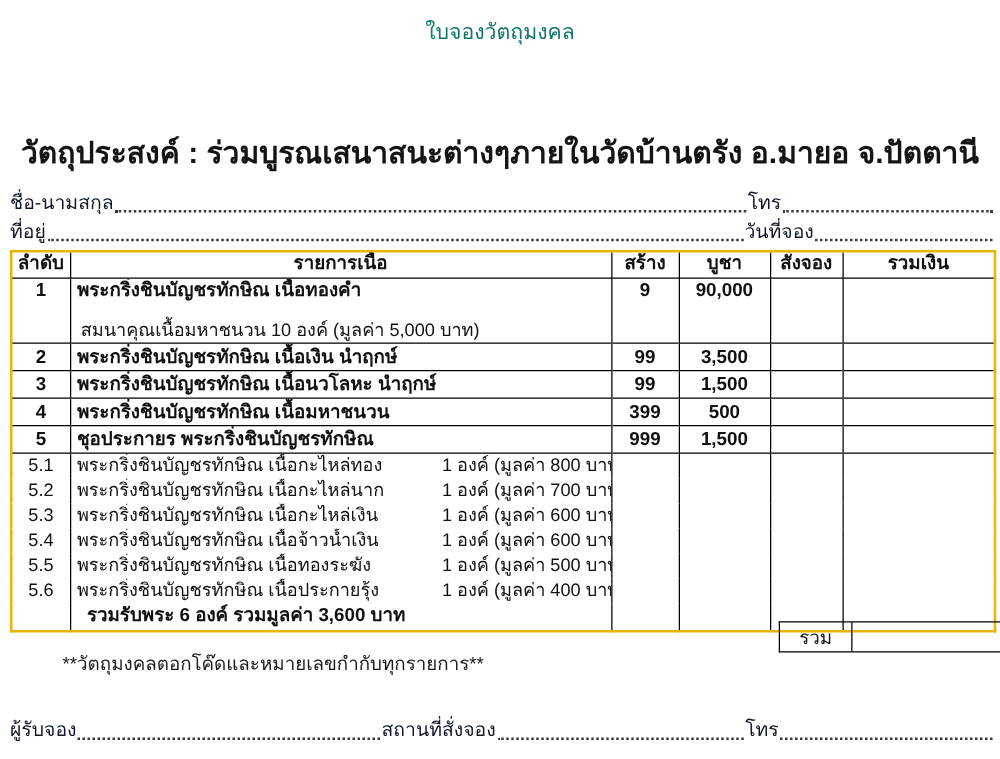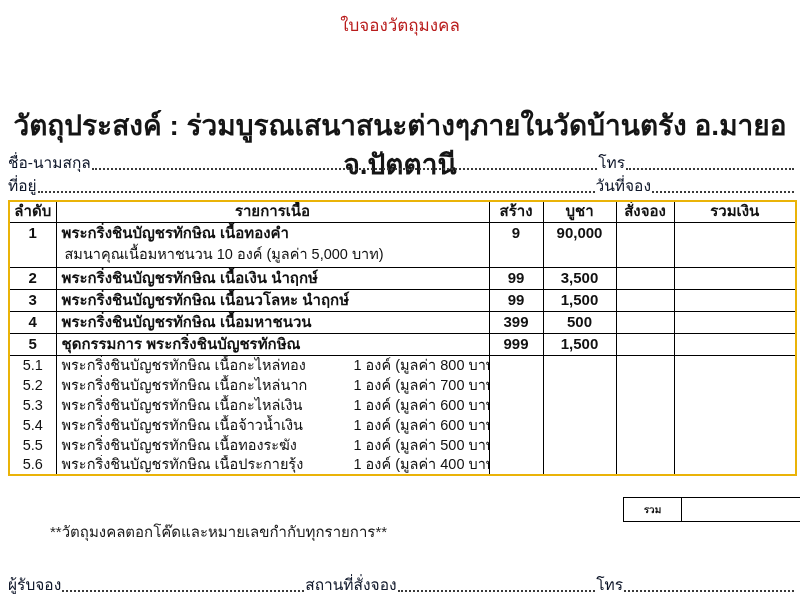--- a/index.html
+++ b/index.html
@@ -13,33 +13,33 @@
     position: relative;
     width: 800px;
     height: 607px;
     background: #ffffff;
     overflow: hidden;
   }
 
   
   .form-type {
     position: absolute; top: 14px; left: 0; width: 100%;
-    text-align: center; font-size: 17px; line-height: 1.4; color: #b91c1c;
+    text-align: center; font-size: 17px; line-height: 1.4; color: #0f766e;
   }
   .main-title {
     position: absolute; top: 42px; left: 0; width: 100%;
     text-align: center;
     font-family: "DejaVu Serif", serif;
     font-style: italic; font-weight: bold;
     font-size: 44px; line-height: 1.25; color: #101010;
     letter-spacing: 1px;
   }
   .purpose {
     position: absolute; top: 106px; left: 0; width: 100%;
-    text-align: center; font-weight: bold; font-size: 28px; line-height: 1.4; color: #151515;
+    text-align: center; font-weight: bold; font-size: 24px; line-height: 1.4; color: #151515;
   }
 
   
   .fill-line {
     position: absolute; left: 8px; width: 787px; height: 22px;
     display: flex; align-items: flex-end;
     font-size: 15.5px; line-height: 1.2; color: #0f172a;
   }
   .fill-line .lbl { white-space: nowrap; padding-bottom: 1px; }
   .dots {
@@ -73,37 +73,37 @@
     font-weight: bold; text-align: center; height: 21px; font-size: 15px;
   }
   tr.hline td { border-top: 1.5px solid #000; }
   td.c-no  { text-align: center; font-weight: bold; }
   td.c-num { text-align: center; font-weight: bold; }
   td.c-desc { padding-left: 5px; text-align: left; }
   tr.main td { height: 22px; }
   tr.main td.c-desc { font-weight: bold; }
   tr.row1 td { height: 45px; vertical-align: top; padding-top: 1px; }
   tr.row1 .desc-line1 { font-weight: bold; }
-  tr.row1 .desc-line2 { font-weight: normal; padding-left: 3px; font-size: 14.5px; margin-top: 3px; }
+  tr.row1 .desc-line2 { font-weight: normal; padding-left: 3px; font-size: 14.5px; margin-top: 14px; }
   tr.sub td { height: 20px; font-weight: normal; font-size: 14.5px; }
   tr.sub td.c-no { font-weight: normal; }
   .sub-desc { display: inline-block; width: 288px; }
   .sub-qty  { display: inline-block; }
   tr.summary td { height: 22px; }
   tr.summary .summary-text { font-weight: bold; padding-left: 8px; font-size: 15px; }
 
   
   .total-box {
     position: absolute; top: 497px; left: 623px;
     display: flex; height: 25px;
   }
   .total-box .cell {
     border: 1.5px solid #000; height: 25px;
     display: flex; align-items: center; justify-content: center;
-    font-weight: bold; font-size: 10px; text-align: right;
+    font-weight: normal; font-size: 15px; text-align: right;
   }
   .total-box .cell-label { width: 58px; border-right: none; }
   .total-box .cell-value { width: 122px; }
 
   
   .footnote {
     position: absolute; top: 521px; left: 50px;
     font-size: 15px; color: #1b1b1b; line-height: 1.4;
   }
 </style>
@@ -183,21 +183,21 @@
         <td class="c-no">4</td>
         <td class="c-desc">พระกริ่งชินบัญชรทักษิณ เนื้อมหาชนวน</td>
         <td class="c-num">399</td>
         <td class="c-num">500</td>
         <td></td>
         <td></td>
       </tr>
 
       <tr class="main hline">
         <td class="c-no">5</td>
-        <td class="c-desc">ชุดกรรมการ พระกริ่งชินบัญชรทักษิณ</td>
+        <td class="c-desc">ชุอประกายร พระกริ่งชินบัญชรทักษิณ</td>
         <td class="c-num">999</td>
         <td class="c-num">1,500</td>
         <td></td>
         <td></td>
       </tr>
 
       <tr class="sub hline">
         <td class="c-no">5.1</td>
         <td class="c-desc">
           <span class="sub-desc">พระกริ่งชินบัญชรทักษิณ เนื้อกะไหล่ทอง</span>
@@ -262,20 +262,30 @@
         <td class="c-desc">
           <span class="sub-desc">พระกริ่งชินบัญชรทักษิณ เนื้อประกายรุ้ง</span>
           <span class="sub-qty">1 องค์ (มูลค่า 400 บาท)</span>
         </td>
         <td></td>
             <td></td>
         <td></td>
             <td></td>
       </tr>
 
+      <tr class="sub summary">
+        <td class="c-no"></td>
+        <td class="c-desc">
+          <span class="summary-text">รวมรับพระ 6 องค์ รวมมูลค่า 3,600 บาท</span>
+        </td>
+        <td></td>
+            <td></td>
+        <td></td>
+            <td></td>
+      </tr>
     </tbody>
       </table>
   </div>
 
   <div class="total-box">
     <div class="cell cell-label">รวม</div>
     <div class="cell cell-value"></div>
   </div>
 
   <div class="footnote">**วัตถุมงคลตอกโค๊ดและหมายเลขกำกับทุกรายการ**</div>

